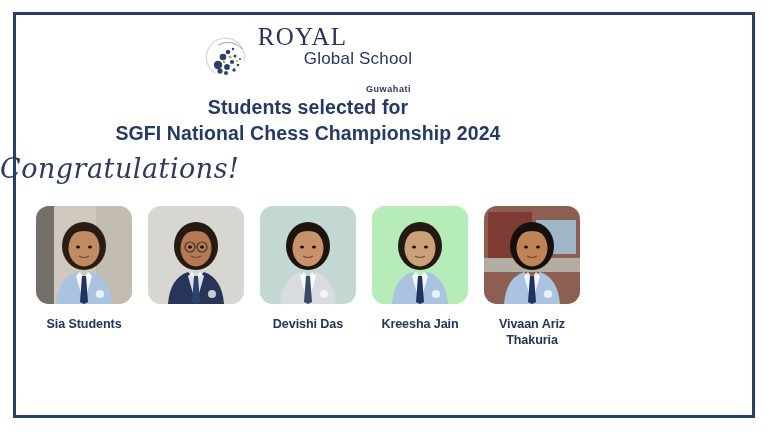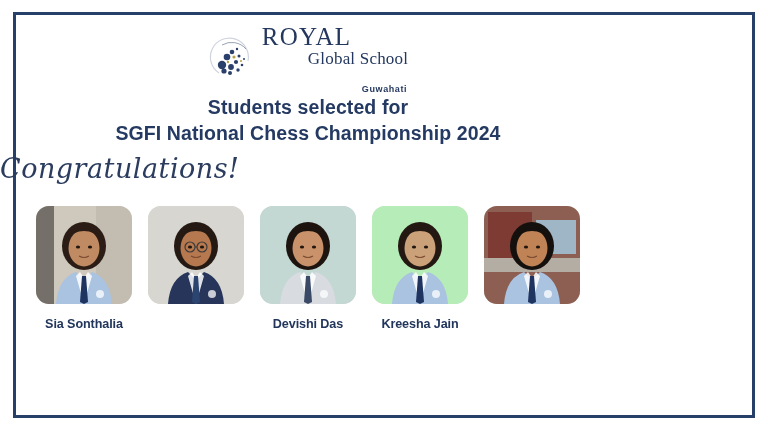--- a/index.html
+++ b/index.html
@@ -39,21 +39,21 @@
     width:48px; height:48px;
     position:relative; flex:0 0 auto;
   }
   .logo-text { display:flex; flex-direction:column; align-items:flex-start; line-height:1; }
   .logo-royal {
     font-family:"Liberation Serif", serif;
     font-size:25px; letter-spacing:1.2px;
     color:#24385f;
   }
   .logo-global {
-    font-family:Liberation Serif, serif;
+    font-family:Liberation Sans, sans-serif;
     font-size:17px; letter-spacing:.2px;
     color:#24385f;
     margin-top:1px;
     margin-left:46px;
   }
   .logo-city {
     align-self:flex-end;
     font-family:"Liberation Sans", sans-serif;
     font-size:9px; font-weight:bold; letter-spacing:.6px;
     color:#24385f;
@@ -167,21 +167,21 @@
     <ellipse cx="54" cy="41" rx="2.1" ry="1.5" fill="#20150f"></ellipse>
     <path d="M43 50 Q48 53 53 50" stroke="#7a4a31" stroke-width="1.2" fill="none"></path>
 
     <path d="M20 98 Q22 72 40 66 L48 74 L56 66 Q74 72 76 98 Z" fill="#a9c3e0"></path>
     <path d="M44 66 L48 72 L52 66 L56 70 L48 98 L40 70 Z" fill="#ffffff" opacity=".85"></path>
     <path d="M46 70 L50 70 L52 96 L48 98 L44 96 Z" fill="#1f3461"></path>
     <circle cx="64" cy="88" r="4" fill="#ffffff" opacity=".75"></circle>
   </svg>
         </div>
         <div class="sname">
-          <div>Sia Sonthalia</div>
+          <div>Sia Students</div>
         </div>
       </div>
       <div class="student">
         <div class="photo">
   <svg viewBox="0 0 96 98" preserveAspectRatio="xMidYMid slice" xmlns="http://www.w3.org/2000/svg">
     <rect x="0" y="0" width="96" height="98" fill="#d7d6d1"></rect>
 
     <ellipse cx="48" cy="40" rx="22" ry="24" fill="#241a13"></ellipse>
     <ellipse cx="48" cy="42" rx="15.5" ry="18.5" fill="#b5784f"></ellipse>
     <path d="M28 34 Q48 16 68 34 Q60 24 48 22 Q36 24 28 34 Z" fill="#241a13"></path>
@@ -258,16 +258,20 @@
     <ellipse cx="42" cy="41" rx="2.1" ry="1.5" fill="#20150f"></ellipse>
     <ellipse cx="54" cy="41" rx="2.1" ry="1.5" fill="#20150f"></ellipse>
     <path d="M43 50 Q48 53 53 50" stroke="#7a4a31" stroke-width="1.2" fill="none"></path>
 
     <path d="M20 98 Q22 72 40 66 L48 74 L56 66 Q74 72 76 98 Z" fill="#a9c3e0"></path>
     <path d="M44 66 L48 72 L52 66 L56 70 L48 98 L40 70 Z" fill="#ffffff" opacity=".85"></path>
     <path d="M46 70 L50 70 L52 96 L48 98 L44 96 Z" fill="#1f3461"></path>
     <circle cx="64" cy="88" r="4" fill="#ffffff" opacity=".75"></circle>
   </svg>
         </div>
+        <div class="sname">
+          <div>Vivaan Ariz</div>
+          <div>Thakuria</div>
+        </div>
       </div>
     </div>
 
 </div>
 
 </body></html>

